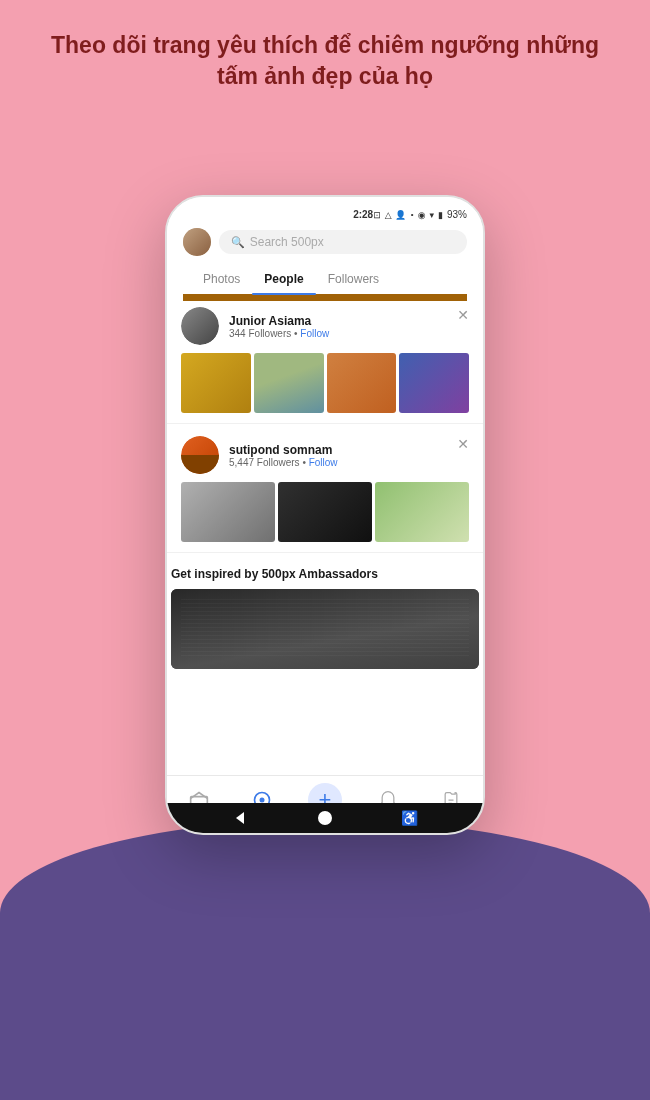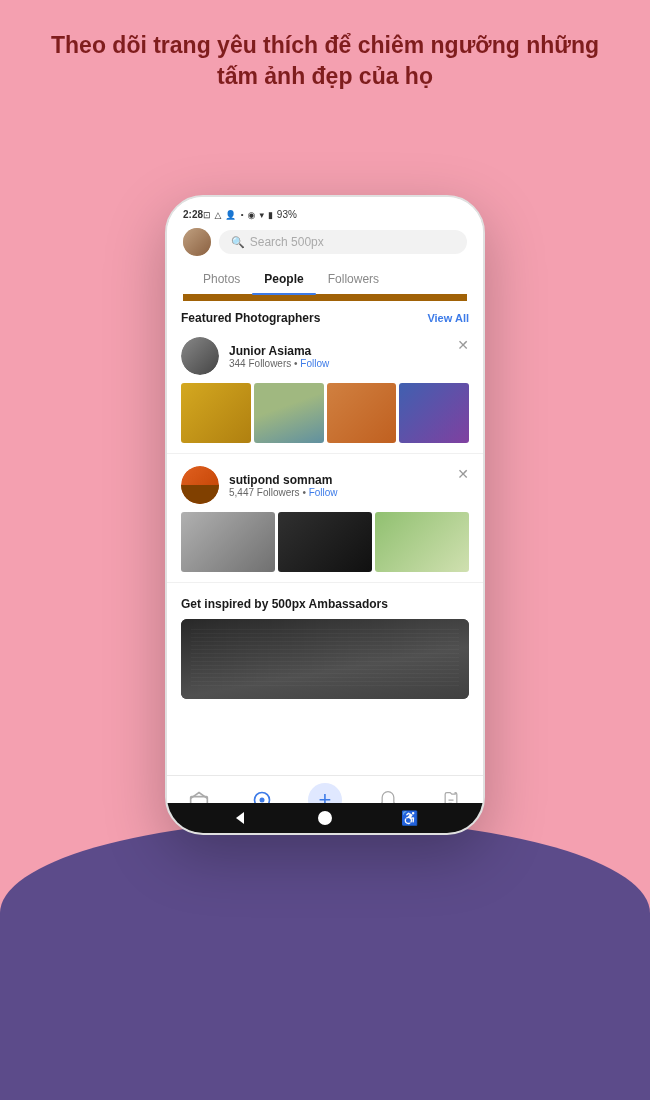--- a/index.html
+++ b/index.html
@@ -60,21 +60,21 @@
     
     .phone-top {
       background: #fff;
       padding: 8px 16px 0 16px;
       display: flex;
       flex-direction: column;
     }
 
     .phone-notch-bar {
       display: flex;
-      justify-content: flex-start;
+      justify-content: flex-end;
       align-items: center;
       font-size: 10px;
       color: #333;
       padding: 4px 0 2px 0;
     }
 
     .status-left {
       font-weight: 600;
       font-size: 10px;
     }
@@ -270,21 +270,21 @@
 
     
     .thumb-yellow {
       background: linear-gradient(135deg, #d4a820, #b08010);
       width: 100%;
       height: 100%;
     }
 
     
     .ambassadors-section {
-      padding: 10px 14px;
+      padding: 10px 4px;
     }
 
     .ambassador-banner {
       height: 80px;
       border-radius: 6px;
       background: linear-gradient(135deg, #303030, #606060);
       overflow: hidden;
       position: relative;
     }
 
@@ -434,24 +434,20 @@
         <span>People</span>
       </div>
       <div class="tab-item">
         <span>Followers</span>
       </div>
     </div>
   </div>
 
   <div class="phone-content">
 
-    <div class="section-header">
-      <span class="section-title">Featured Photographers</span>
-      <span class="view-all-link">View All</span>
-    </div>
 
     <div class="photographer-card">
       <div class="photographer-info">
         <div class="photographer-avatar">
           <div class="avatar-junior"></div>
         </div>
         <div>
           <div class="photographer-name">Junior Asiama</div>
           <div class="photographer-followers">
             <span>344 Followers</span>

